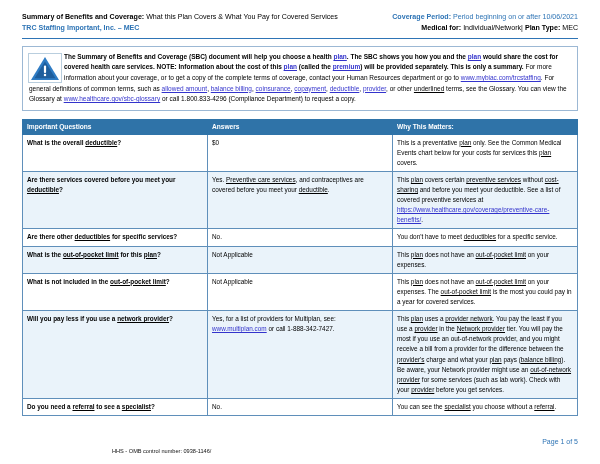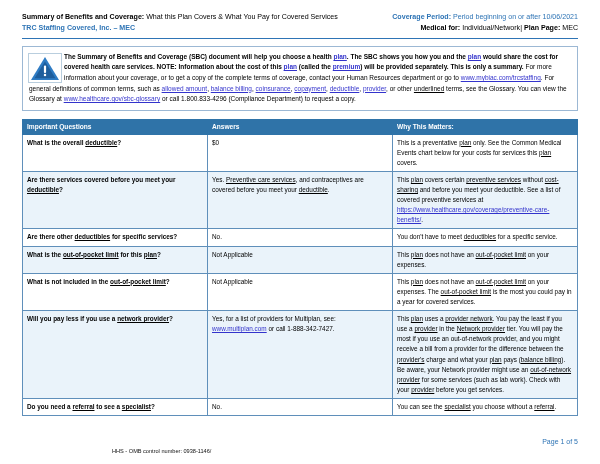--- a/index.html
+++ b/index.html
@@ -124,28 +124,28 @@
 </head>
 <body>
 
 <div class="page">
 
   <div class="hdr">
     <div class="hdr-left">
       <div>
         <b>Summary of Benefits and Coverage:</b><span> What this Plan Covers &amp; What You Pay for Covered Services</span>
       </div>
-      <div class="hdr-line2-left">TRC Staffing Covered, Inc. – MEC</div>
+      <div class="hdr-line2-left">TRC Staffing Important, Inc. – MEC</div>
     </div>
     <div class="hdr-right">
       <div class="blue">
         <b>Coverage Period:</b><span> Period beginning on or after 10/06/2021</span>
       </div>
       <div>
-        <b>Medical for:</b><span> Individual/Network</span><span>| </span><b>Plan Page:</b><span> MEC</span>
+        <b>Medical for:</b><span> Individual/Network</span><span>| </span><b>Plan Type:</b><span> MEC</span>
       </div>
     </div>
   </div>
   <div class="hdr-rule"></div>
 
   <div class="notice">
     <div class="notice-body">
       <span class="icon-float">
         <svg width="34" height="30" viewBox="0 0 34 30" xmlns="http://www.w3.org/2000/svg">
           <rect x="0.5" y="0.5" width="33" height="29" fill="#ffffff" stroke="#b9cede" stroke-width="1"></rect>

